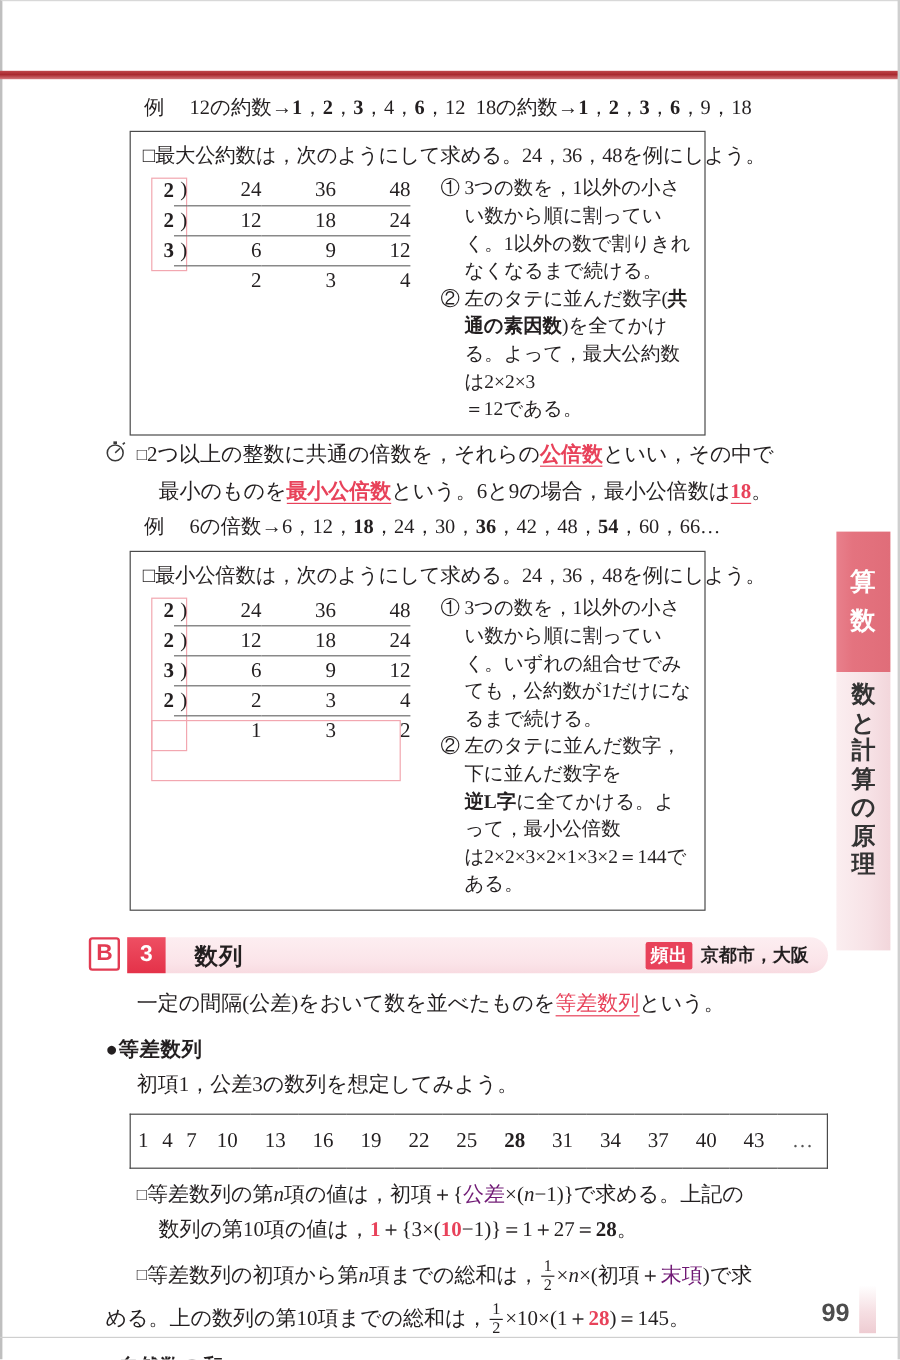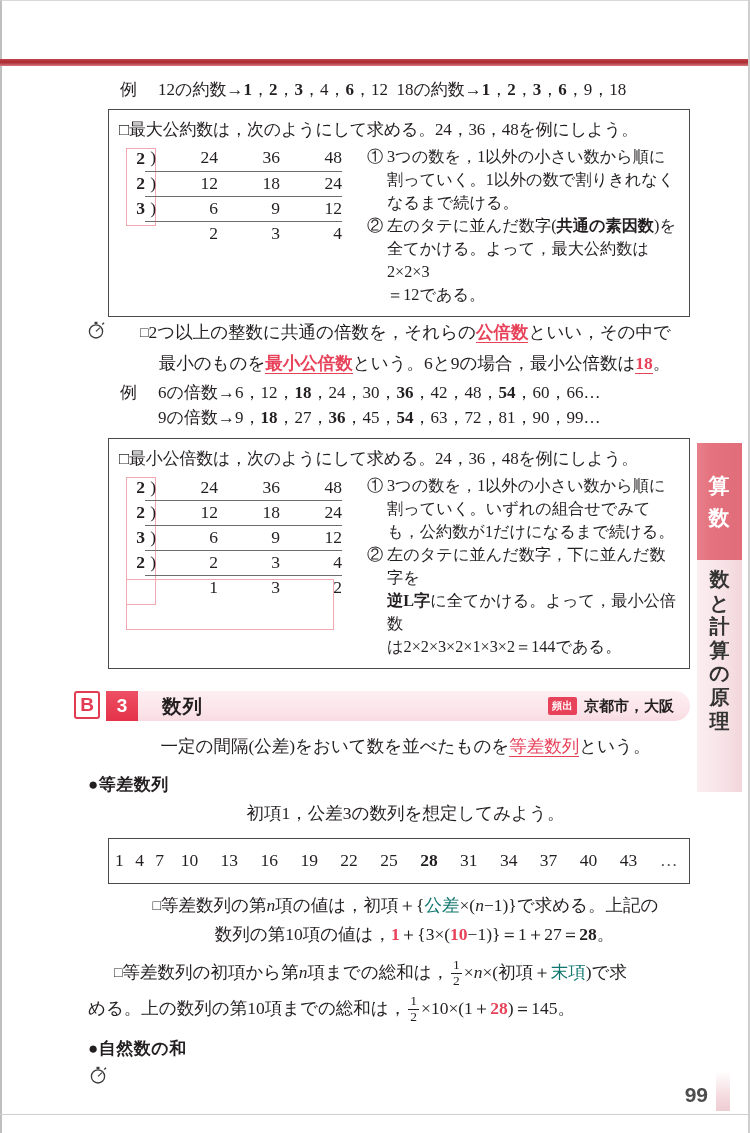--- a/index.html
+++ b/index.html
@@ -74,21 +74,21 @@
 
   
   .ex-row{ padding-left:120px; font-size:17px; position:relative; white-space:nowrap; }
   .ex-label{ position:absolute; left:120px; }
   .ex-body{ display:inline-block; padding-left:38px; }
   .b{ font-weight:bold; }
 
   
   .framed{
     margin:8px 0 0 108px;
-    width:582px;
+    width:480px;
     border:1.4px solid #4a4a4a;
     padding:8px 10px 9px 10px;
     background:#fff;
   }
   .framed .hd{ font-size:17px; white-space:nowrap; letter-spacing:-0.2px; }
   .cols{ display:flex; margin-top:5px; }
   .divcol{ width:244px; position:relative; flex:0 0 244px; }
   .notes{ flex:1 1 auto; font-size:16.2px; line-height:1.42; padding-left:4px; }
   .notes .li{ position:relative; padding-left:20px; margin-bottom:0; }
   .notes .li .mk{ position:absolute; left:0; top:0; }
@@ -116,26 +116,26 @@
     background:rgba(255,255,255,0);
   }
 
   
   .bullet{
     margin:12px 0 2px 88px;
     font-family:"Liberation Sans","DejaVu Sans",sans-serif;
     font-weight:bold; font-size:17px; letter-spacing:0.5px;
   }
 
-  .para{ margin-left:88px; font-size:17.5px; position:relative; line-height:1.75;text-align:center; }
+  .para{ margin-left:88px; font-size:17.5px; position:relative; line-height:1.75; }
   .para .sw{ position:absolute; left:-2px; top:2px; }
   .para .ind{ padding-left:26px; display:block; }
   .para .ind2{ padding-left:44px; display:block; }
 
-  .red{ color:#0f766e; }
+  .red{ color:#701a75; }
   .redb{ color:#e8425a; font-weight:bold; }
   .ul-red{ color:#e8425a; border-bottom:1.6px solid #e8425a; font-weight:bold; }
   .ul-red-n{ color:#e8425a; border-bottom:1.6px solid #e8425a; font-weight:bold; }
   .ul-blk{ border-bottom:1.4px solid #e8425a; color:#e8425a;margin-top:32px; }
   .sq{ font-size:14px; vertical-align:1px; }
   .mi{ font-family:"Liberation Serif","DejaVu Serif",serif; font-style:italic; }
 
   
   .sec-wrap{ margin:22px 0 0 0; position:relative; height:34px; }
   .sec-b{
@@ -166,21 +166,21 @@
     font-weight:bold; font-size:19.5px; color:#231f20;
     margin-left:24px; letter-spacing:1px;
   }
   .sec-tags{
     margin-left:auto; margin-right:16px;
     display:flex; align-items:center;
   }
   .tag-hot{
     background:#e8425a; color:#fff;
     font-family:"Liberation Sans","DejaVu Sans",sans-serif;
-    font-weight:bold; font-size:10px;
+    font-weight:bold; font-size:15px;
     padding:2px 4px 2px 4px; border-radius:2px;
     letter-spacing:0.5px;
     margin-left:47px;
   }
   .tag-places{
     font-family:"Liberation Sans","DejaVu Sans",sans-serif;
     font-weight:bold; font-size:15px; color:#231f20;
     margin-left:7px;
   }
 
@@ -308,23 +308,20 @@
         <line x1="16.3" y1="4.4" x2="18" y2="2.8" stroke="#3a3a3a" stroke-width="1.4"></line>
       </svg>
     </span>
     <span class="ind"><span class="sq">□</span>2つ以上の整数に共通の倍数を，それらの<span class="ul-red">公倍数</span>といい，その中で</span>
     <span class="ind2">最小のものを<span class="ul-red">最小公倍数</span>という。6と9の場合，最小公倍数は<span class="ul-red-n">18</span>。</span>
   </div>
 
   <div class="ex-row" style="margin-top:3px;">
     <span class="ex-label">例</span>
     <span class="ex-body">6の倍数→6，12，<span class="b">18</span>，24，30，<span class="b">36</span>，42，48，<span class="b">54</span>，60，66…</span>
-  </div>
-  <div class="ex-row" style="margin-top:2px;">
-    <span class="ex-body">9の倍数→9，<span class="b">18</span>，27，<span class="b">36</span>，45，<span class="b">54</span>，63，72，81，90，99…</span>
   </div>
 
   <div class="framed" style="margin-top:9px;">
     <div class="hd">□最小公倍数は，次のようにして求める。24，36，48を例にしよう。</div>
     <div class="cols">
       <div class="divcol">
         <div class="hl" style="left:7px; top:2px; width:30px; height:128px;"></div>
         <div class="hl" style="left:7px; top:104px; width:208px; height:51px;"></div>
         <table class="ladder">
           <tbody>

